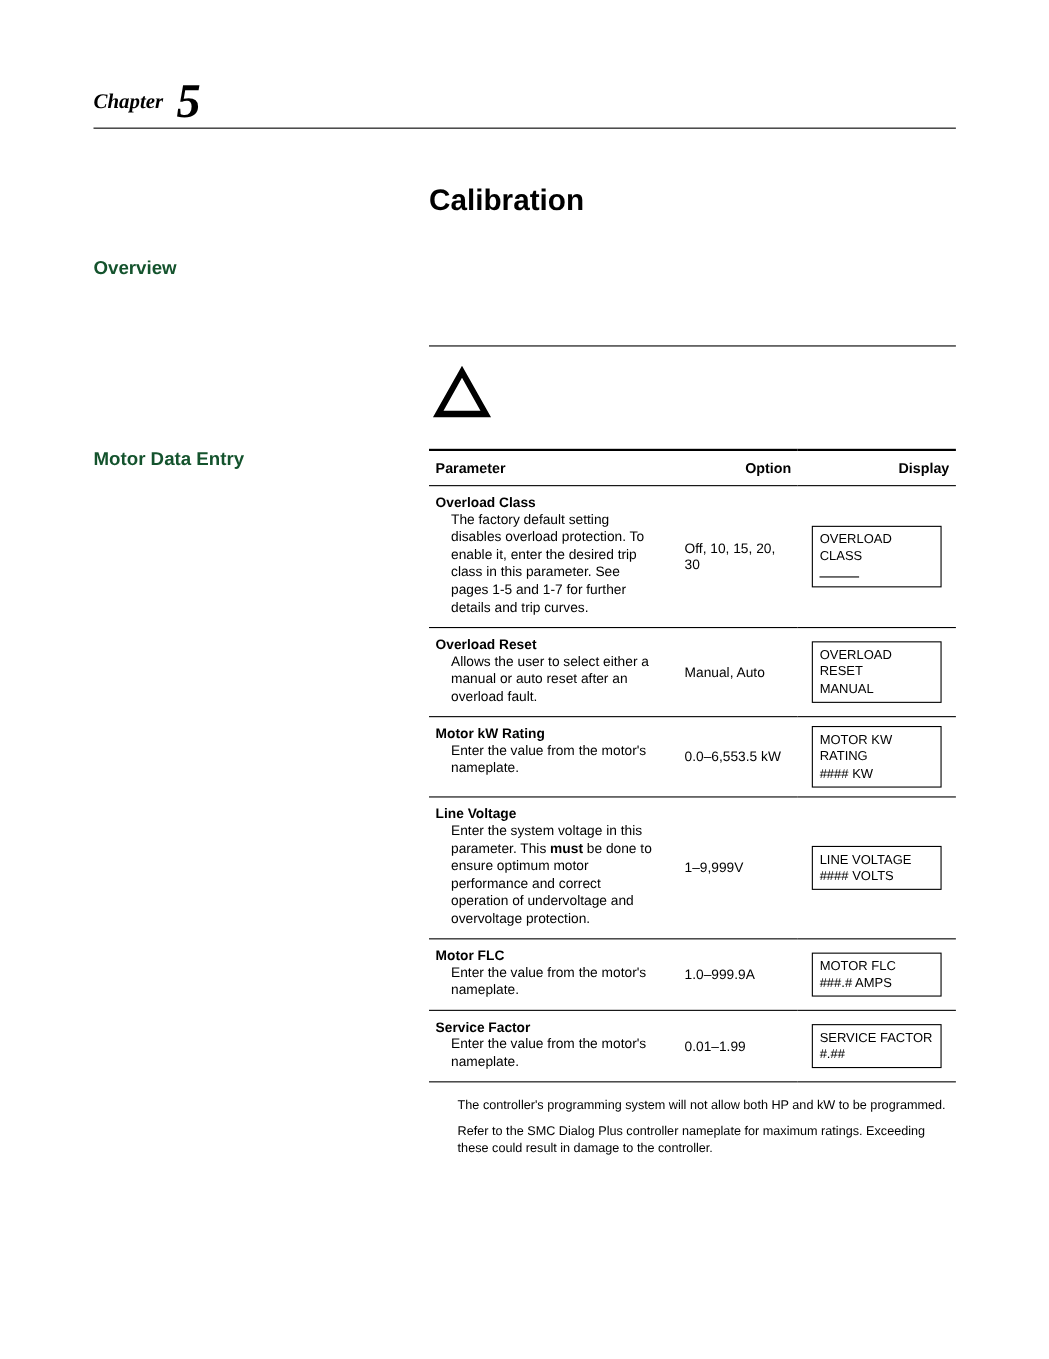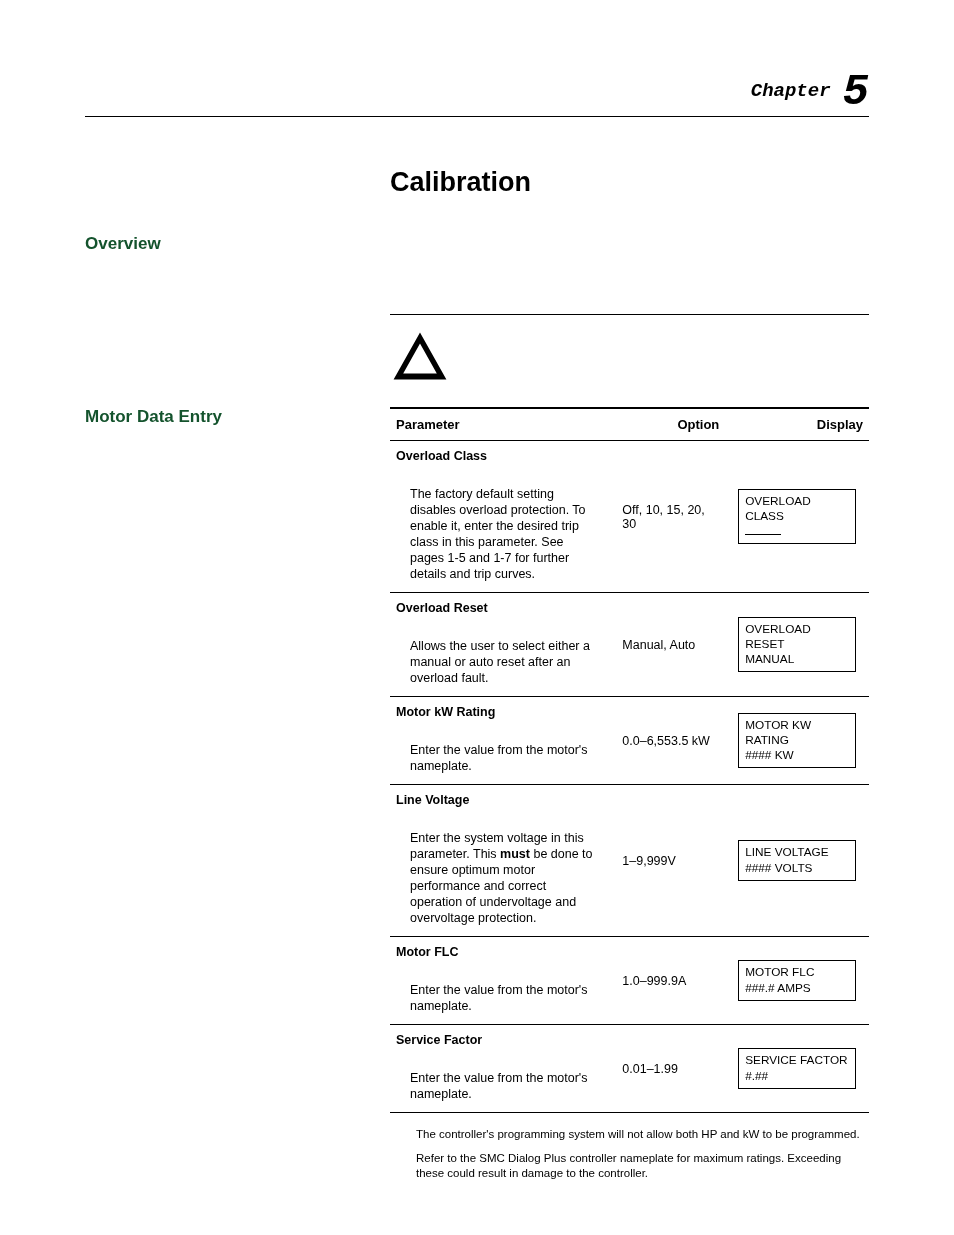--- a/index.html
+++ b/index.html
@@ -13,22 +13,21 @@
     color: #000;
   }
   .page {
     position: relative;
     width: 954px;
     height: 1235px;
     padding: 70px 85px 60px 85px;
     box-sizing: border-box;
   }
   .chapter-line {
-    text-align: right;
-    font-family: Liberation Mono, monospace;
+    font-family: Liberation Serif, serif;
     margin-bottom: 2px;
   }
   .chapter-word {
     font-weight: bold;
     font-style: italic;
     font-size: 19px;
     margin-right: 12px;
     vertical-align: 8px;
   }
   .chapter-num {
@@ -117,21 +116,20 @@
   }
   .param-name {
     font-weight: bold;
     font-size: 12.5px;
   }
   .param-desc {
     display: block;
     margin-left: 14px;
     font-size: 12.5px;
     line-height: 1.28;
-    margin-top: 23px;
   }
   .display-box {
     border: 1px solid #000;
     width: 118px;
     min-height: 38px;
     margin: 0 auto;
     padding: 4px 6px 4px 6px;
     text-align: left;
     font-family: "Arial Narrow", Arial, sans-serif;
     font-stretch: condensed;

